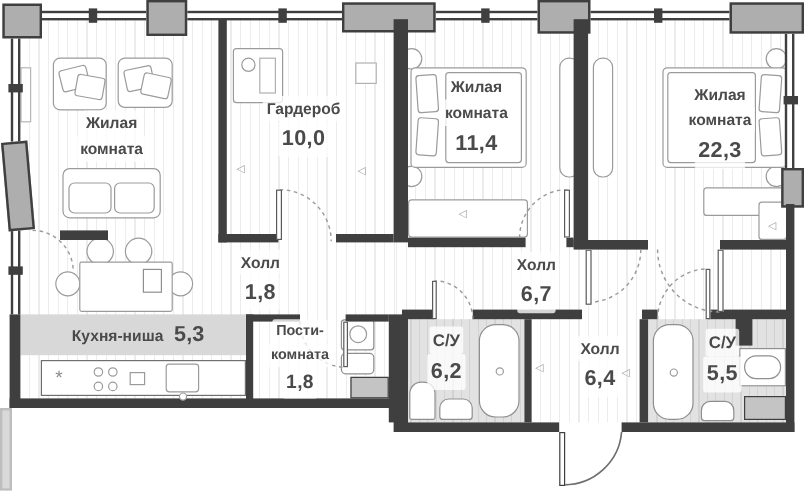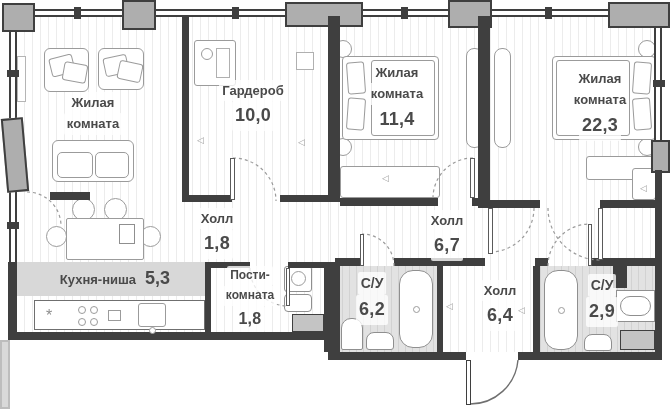--- a/index.html
+++ b/index.html
@@ -232,16 +232,16 @@
     <span class="nm">Пости-</span>
     <span class="nm">комната</span>
     <span class="area" style="font-size:16px">1,8</span>
   </div>
   <div class="lbl" style="left:342px;top:272px;width:60px;font-size:14px;">
     <span class="nm">С/У</span>
     <span class="area">6,2</span>
   </div>
   <div class="lbl" style="left:572px;top:274px;width:60px;font-size:14px;">
     <span class="nm">С/У</span>
-    <span class="area">2,9</span>
+    <span class="area">5,5</span>
   </div>
 
 </div>
 
 </body></html>

